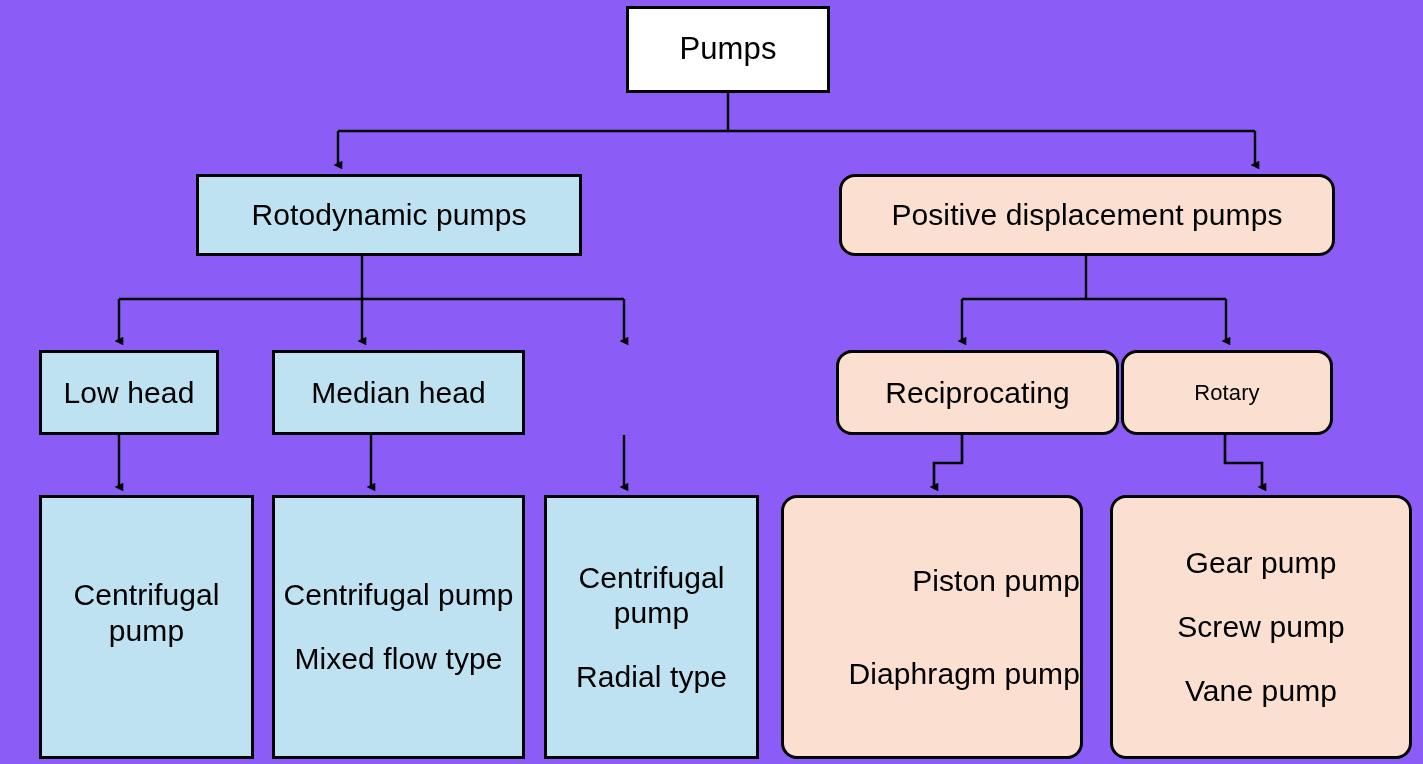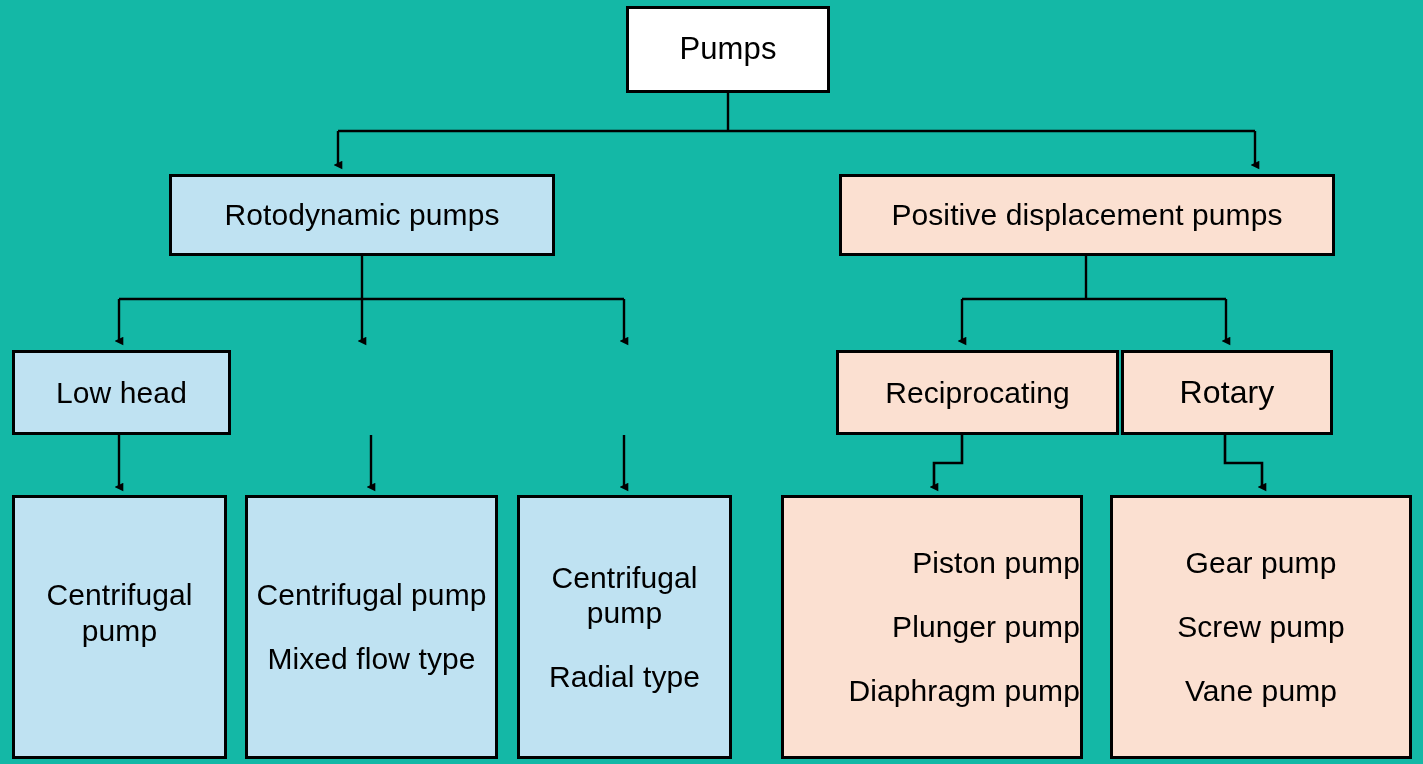--- a/index.html
+++ b/index.html
@@ -9,21 +9,21 @@
     background: #ffffff;
   }
   body {
     font-family: "Liberation Sans", sans-serif;
     color: #000000;
   }
   #canvas {
     position: relative;
     width: 1423px;
     height: 764px;
-    background: #14b8a6;
+    background: #8b5cf6;
     overflow: hidden;
   }
   .node {
     position: absolute;
     box-sizing: border-box;
     border: 3px solid #000000;
     display: flex;
     flex-direction: column;
     align-items: center;
     justify-content: center;
@@ -33,43 +33,43 @@
     white-space: pre-line;
     z-index: 2;
   }
   .node .node-label {
     display: block;
     width: 100%;
     text-align: center;
     white-space: pre-line;
   }
   .fill-white { background: #ffffff; }
-  .fill-blue  { background: #bfe2f2; }
-  .fill-peach { background: #fbe0d1; }
+  .fill-blue  { background: #bfe2f2; margin-left: 27px; }
+  .fill-peach { background: #fbe0d1; border-radius: 16px; }
 
   
   #node-pumps {
     left: 626px; top: 6px; width: 204px; height: 87px;
     font-size: 31px;
   }
   
   #node-rotodynamic {
     left: 169px; top: 174px; width: 386px; height: 82px;
     font-size: 30px;
   }
   #node-positive-displacement {
     left: 839px; top: 174px; width: 496px; height: 82px;
     font-size: 30px;
   }
   
-  #node-low-head      { left: 12px;   top: 350px; width: 219px; height: 85px; font-size: 30px; }
+  #node-low-head      { left: 12px;   top: 350px; width: 180px; height: 85px; font-size: 30px; }
   #node-median-head   { left: 245px;  top: 350px; width: 253px; height: 85px; font-size: 30px; }
   #node-high-head     { left: 517px;  top: 350px; width: 215px; height: 85px; font-size: 30px; }
   #node-reciprocating { left: 836px;  top: 350px; width: 283px; height: 85px; font-size: 30px; }
-  #node-rotary        { left: 1121px; top: 350px; width: 212px; height: 85px; font-size: 32px; }
+  #node-rotary        { left: 1121px; top: 350px; width: 212px; height: 85px; font-size: 22px; }
   
   #node-low-head-detail {
     left: 12px; top: 495px; width: 215px; height: 264px; font-size: 30px;
   }
   #node-median-head-detail {
     left: 245px; top: 495px; width: 253px; height: 264px; font-size: 30px;
   }
   #node-high-head-detail {
     left: 517px; top: 495px; width: 215px; height: 264px; font-size: 30px;
   }
@@ -153,20 +153,23 @@
   </div>
 
   <div class="node fill-peach" id="node-positive-displacement">
     <span class="node-label">Positive displacement pumps</span>
   </div>
 
   <div class="node fill-blue" id="node-low-head">
     <span class="node-label">Low head</span>
   </div>
 
+  <div class="node fill-blue" id="node-median-head">
+    <span class="node-label">Median head</span>
+  </div>
 
 
   <div class="node fill-peach" id="node-reciprocating">
     <span class="node-label">Reciprocating</span>
   </div>
 
   <div class="node fill-peach" id="node-rotary">
     <span class="node-label">Rotary</span>
   </div>
 
@@ -183,21 +186,20 @@
 
   <div class="node fill-blue" id="node-high-head-detail">
     <span class="detail-line">Centrifugal pump</span>
     <span class="detail-gap"></span>
     <span class="detail-line">Radial type</span>
   </div>
 
   <div class="node fill-peach" id="node-reciprocating-detail">
     <span class="detail-line">Piston pump</span>
     <span class="detail-gap"></span>
-    <span class="detail-line">Plunger pump</span>
     <span class="detail-gap"></span>
     <span class="detail-line">Diaphragm pump</span>
   </div>
 
   <div class="node fill-peach" id="node-rotary-detail">
     <span class="detail-line">Gear pump</span>
     <span class="detail-gap"></span>
     <span class="detail-line">Screw pump</span>
     <span class="detail-gap"></span>
     <span class="detail-line">Vane pump</span>

